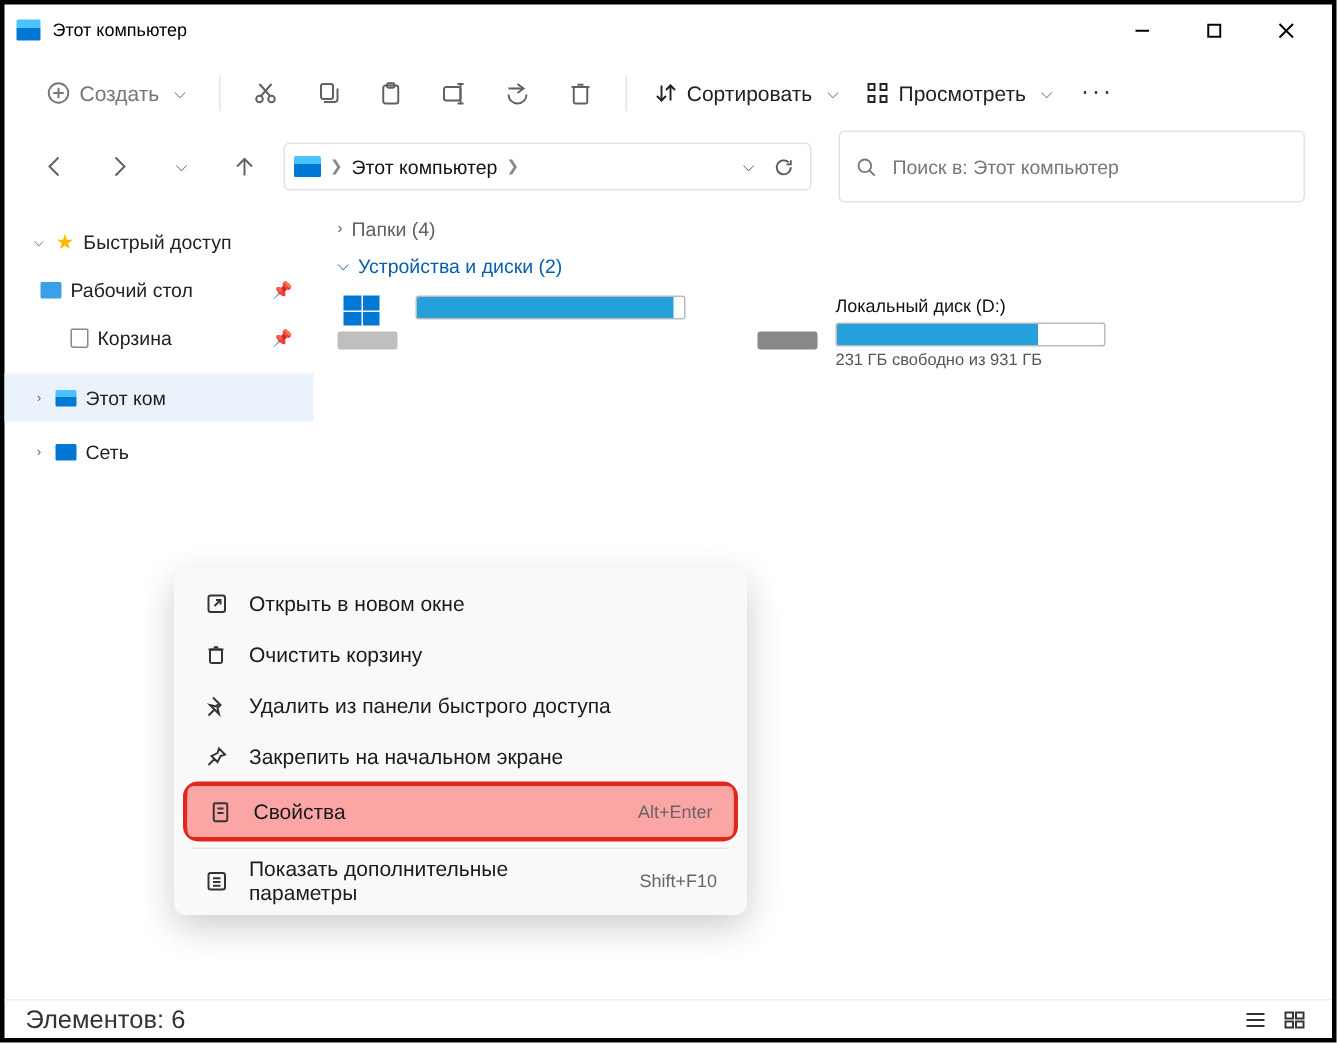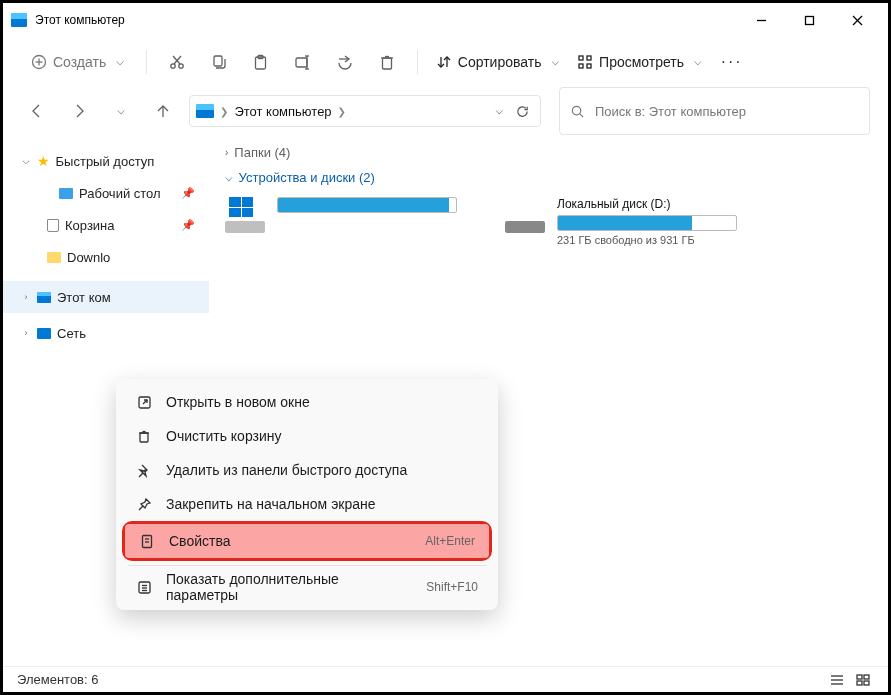--- a/index.html
+++ b/index.html
@@ -53,21 +53,21 @@
 .bar { width: 180px; height: 16px; border:1px solid #bbb; border-radius:2px; overflow:hidden; margin-bottom:3px;}
 .bar-fill { height:100%; background:#26a0da;}
 .drive-free { font-size:11px; color:#555; }
 .ctxmenu { position: absolute; left: 113px; top: 244px; width: 382px; background: #f9f9f9; border-radius: 8px; box-shadow: 0 8px 24px rgba(0,0,0,0.2); padding: 6px; z-index: 10; }
 .ctx-item { height: 34px; display: flex; align-items: center; padding: 0 14px; gap: 14px; font-size: 14px; color: #1b1b1b; border-radius: 4px; }
 .ctx-item .shortcut { margin-left: auto; color: #666; font-size: 12px; }
 .ctx-icon { width: 16px; height: 16px; display:flex; align-items:center; justify-content:center; color:#333; flex-shrink:0;}
 .ctx-sep { height: 1px; background: #e3e3e3; margin: 4px 6px; }
 .highlight-wrap { border: 3px solid #e1261c; border-radius: 10px; padding: 0; }
 .highlight-wrap .ctx-item { background: #fca5a5; align-items: center; }
-.statusbar { height: 26px; border-top: 1px solid #eee; display: flex; align-items: center; padding: 0 14px; font-size: 13px; color: #333; }
+.statusbar { height: 26px; border-top: 1px solid #eee; display: flex; align-items: center; padding: 0 14px; font-size: 17px; color: #333; }
 .status-sp { flex:1; }
 .view-btn { width:22px; height:18px; display:flex; align-items:center; justify-content:center; color:#333; margin-left:4px;}
 svg { stroke: currentColor; fill: none; stroke-width: 1.3; }
 </style>
 </head>
 <body>
 
 <div class="frame">
   <div class="titlebar">
     <div class="title-icon"></div>
@@ -210,33 +210,29 @@
     </div>
   </div>
 
   <div class="content">
     <div class="sidebar">
       <div class="tree-row">
         <span class="tree-ch">⌵</span>
         <span class="star">★</span>
         <span>Быстрый доступ</span>
       </div>
-      <div class="tree-row" style="padding-left:56px;">
+      <div class="tree-row" style="padding-left:24px;">
         <span class="desk-ico"></span>
         <span>Рабочий стол</span>
         <span class="pin">📌</span>
       </div>
       <div class="tree-row" style="padding-left:44px;">
         <span class="bin-ico"></span>
         <span>Корзина</span>
         <span class="pin">📌</span>
-      </div>
-      <div class="tree-row" style="padding-left:44px;">
-        <span class="folder-ico"></span>
-        <span>Downlo</span>
       </div>
       <div style="height:8px;"></div>
       <div class="tree-row active-row" style="padding-left:18px;">
         <span class="tree-ch">›</span>
         <span class="pc-ico"></span>
         <span>Этот ком</span>
       </div>
       <div style="height:4px;"></div>
       <div class="tree-row" style="padding-left:18px;">
         <span class="tree-ch">›</span>

